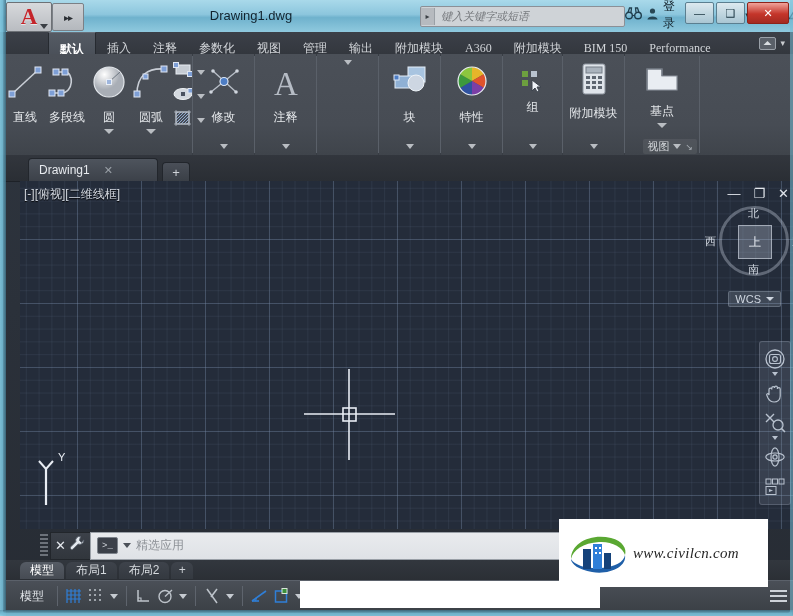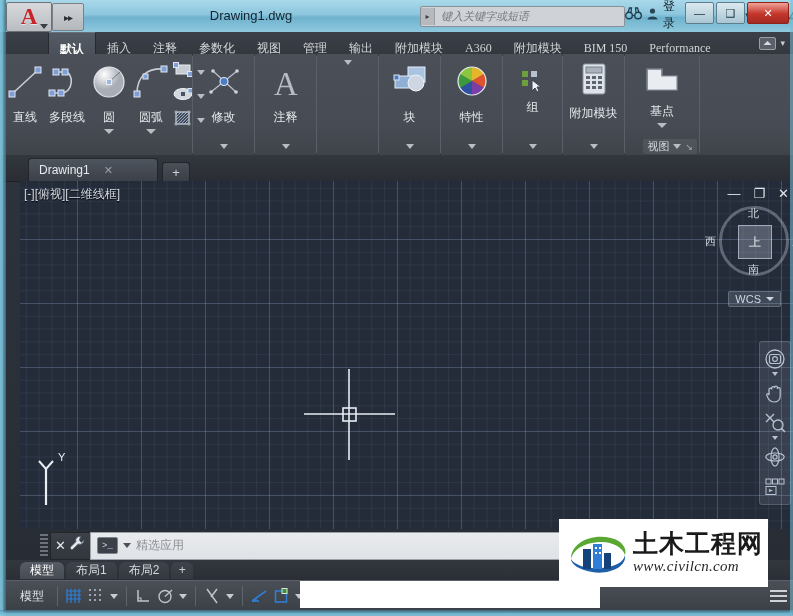--- a/index.html
+++ b/index.html
@@ -889,21 +889,20 @@
       <path d="M60 26 C62 38 44 46 27 43 C14 41 6 35 6 30 C10 37 24 40 36 39 C50 38 59 33 60 26 Z" fill="#1f5fa8"></path>
       <rect x="18" y="20" width="8" height="20" fill="#15427a"></rect>
       <rect x="28" y="15" width="9" height="25" fill="#2f7fd8"></rect>
       <rect x="39" y="24" width="7" height="16" fill="#15427a"></rect>
       <rect x="30" y="18" width="2" height="2" fill="#ffffff"></rect>
       <rect x="34" y="18" width="2" height="2" fill="#ffffff"></rect>
       <rect x="30" y="23" width="2" height="2" fill="#ffffff"></rect>
       <rect x="34" y="23" width="2" height="2" fill="#ffffff"></rect>
     </svg>
     <div class="wm-text">
-      <div class="wm-cn">土木工程网</div>
       <div class="wm-url">www.civilcn.com</div>
     </div>
   </div>
 
   <div class="glassleft"></div>
   <div class="glassbottom"></div>
   <div class="winframe"></div>
 </div>
 
 </body></html>

